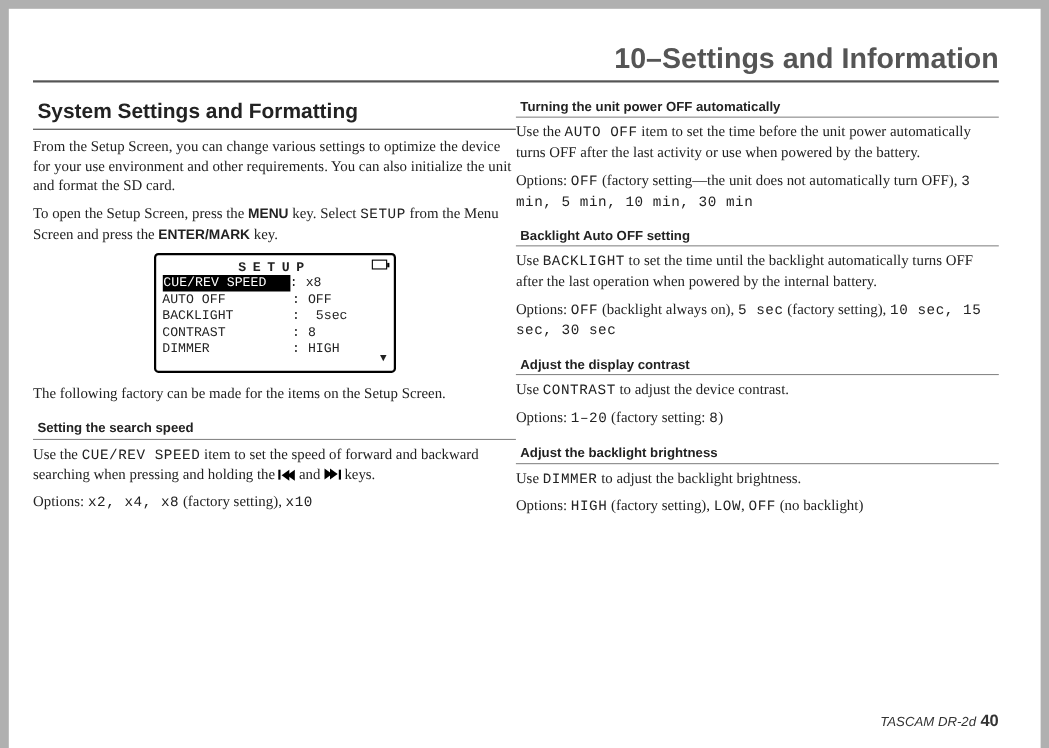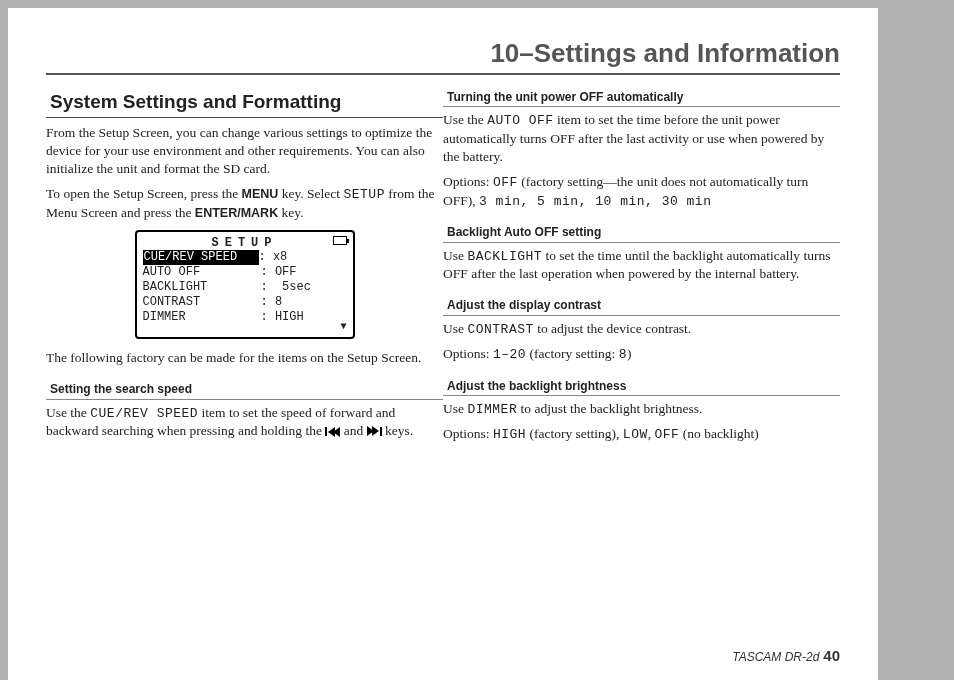--- a/index.html
+++ b/index.html
@@ -7,23 +7,23 @@
   body {
     background: #b0b0b0;
     font-family: Georgia, 'Times New Roman', serif;
     font-size: 13.5px;
     color: #222;
     line-height: 1.35;
     padding: 8px 8px 0 8px;
   }
   .page {
     background: #fff;
-    width: 870px;
+    width: 938px;
     height: 672px;
-    padding: 28px 38px 0 38px;
+    padding: 28px 38px 0 22px;
     position: relative;
   }
   .chapter-title {
     font-family: 'Trebuchet MS', 'Arial Narrow', Arial, sans-serif;
     font-weight: 700;
     font-size: 26px;
     color: #555;
     text-align: right;
     border-bottom: 2px solid #555;
     padding-bottom: 2px;
@@ -171,35 +171,41 @@
         <span>Use the </span><span class="lcd">CUE/REV SPEED</span><span> item to set the speed of forward and backward searching when pressing and holding the </span><span class="tkey prev">
             <span class="bar"></span>
             <span class="tri-l"></span>
             <span class="tri-l"></span>
           </span><span> and </span><span class="tkey next">
             <span class="tri-r"></span>
             <span class="tri-r"></span>
             <span class="bar"></span>
           </span><span> keys.</span>
       </p>
+      <p>
+        <span>Options: </span><span class="lcd">x2, x4, x8</span><span> (factory setting), </span><span class="lcd">x10</span>
+      </p>
     </div>
 
     <div class="col">
 
       <h3 class="subsection" style="margin-top:0">Turning the unit power OFF automatically</h3>
       <p>
         <span>Use the </span><span class="lcd">AUTO OFF</span><span> item to set the time before the unit power automatically turns OFF after the last activity or use when powered by the battery.</span>
       </p>
       <p>
         <span>Options: </span><span class="lcd">OFF</span><span> (factory setting—the unit does not automatically turn OFF), </span><span class="lcd">3 min, 5 min, 10 min, 30 min</span>
       </p>
 
       <h3 class="subsection">Backlight Auto OFF setting</h3>
       <p>
         <span>Use </span><span class="lcd">BACKLIGHT</span><span> to set the time until the backlight automatically turns OFF after the last operation when powered by the internal battery.</span>
+      </p>
+      <p>
+        <span>Options: </span><span class="lcd">OFF</span><span> (backlight always on), </span><span class="lcd">5 sec</span><span> (factory setting), </span><span class="lcd">10 sec, 15 sec, 30 sec</span>
       </p>
 
       <h3 class="subsection">Adjust the display contrast</h3>
       <p>
         <span>Use </span><span class="lcd">CONTRAST</span><span> to adjust the device contrast.</span>
       </p>
       <p>
         <span>Options: </span><span class="lcd">1–20</span><span> (factory setting: </span><span class="lcd">8</span><span>)</span>
       </p>
 

